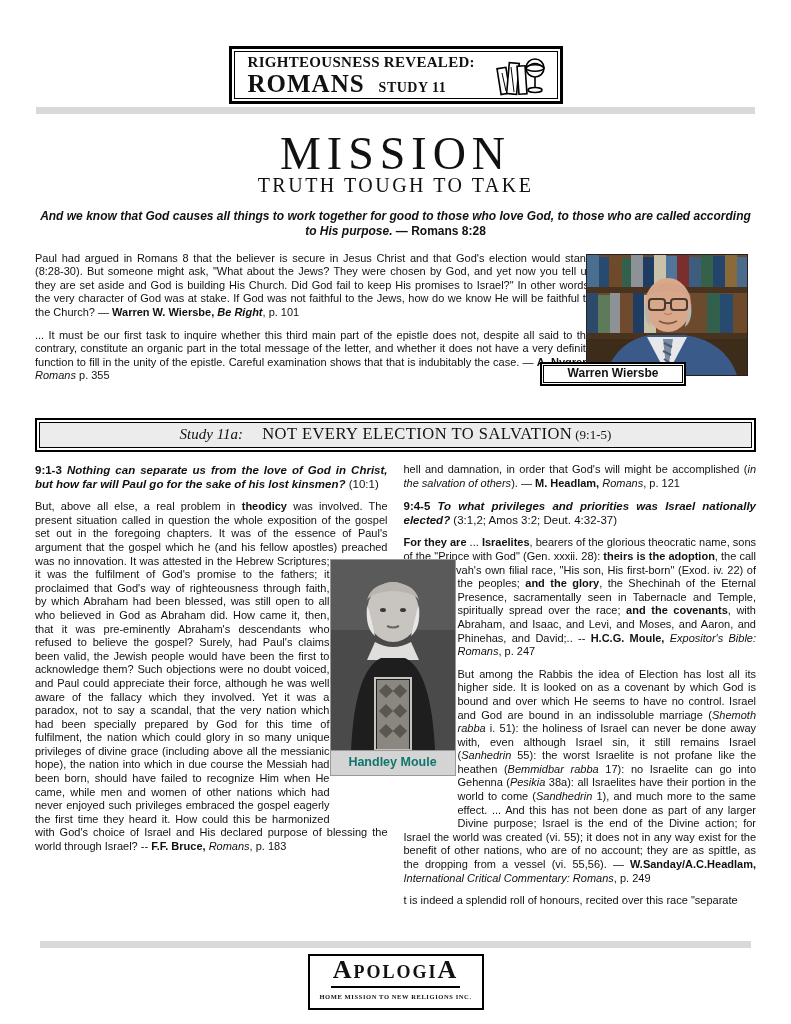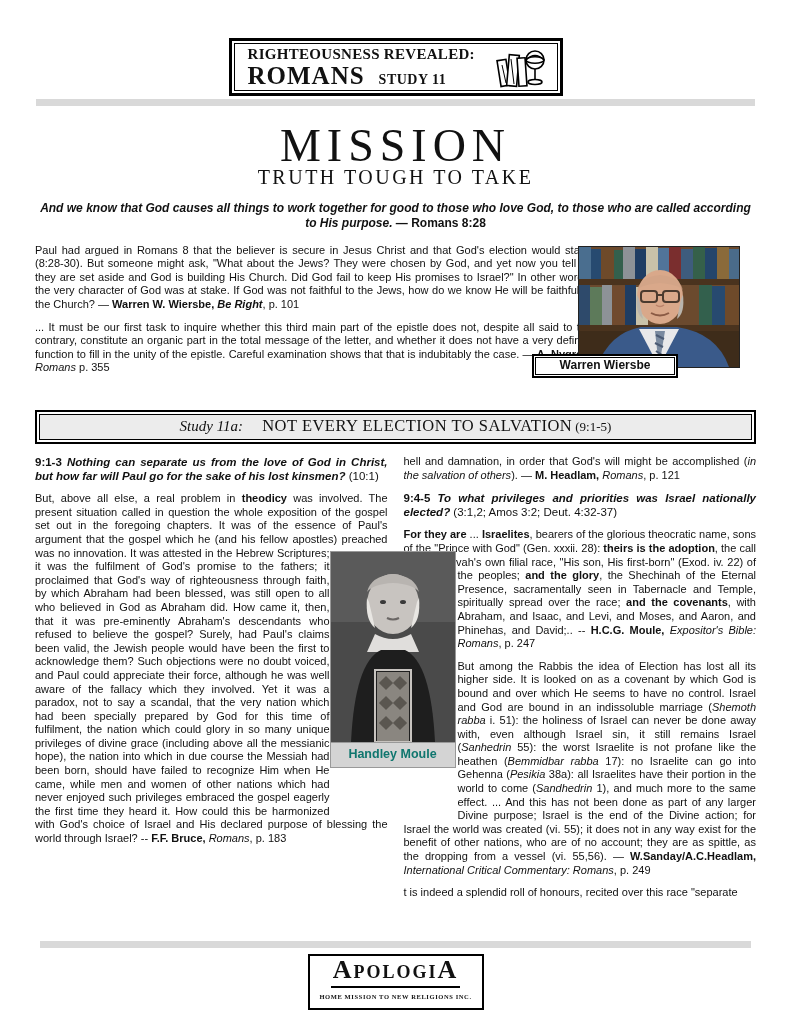--- a/index.html
+++ b/index.html
@@ -1,18 +1,18 @@
 <!DOCTYPE html>
 <html><head>
 <meta charset="utf-8">
 <style>
   html,body{margin:0;padding:0;background:#888;}
   .page{position:relative;width:791px;height:1024px;background:#ffffff;margin:0 auto;
         font-family:"Liberation Sans",sans-serif;font-size:11px;line-height:13.6px;color:#111;
-        box-sizing:border-box;padding:0 35px;overflow:hidden;}
+        box-sizing:border-box;padding:8px 35px;overflow:hidden;}
   
   .header-wrap{position:relative;height:110px;margin:0 -35px;}
   .top-band{position:absolute;left:36px;right:36px;top:99px;height:7px;background:#d9d9d9;}
   .header-box{position:absolute;left:50%;transform:translateX(-50%);top:38px;width:324px;
               background:#fff;border:3px solid #000;padding:2px;}
   .header-box-inner{border:1px solid #000;display:flex;align-items:center;padding:5px 8px 5px 13px;height:48px;box-sizing:border-box;}
   .header-text{flex:1;}
   .hdr-series{font-family:"Liberation Serif",serif;font-weight:bold;font-size:15px;letter-spacing:.3px;line-height:17px;}
   .hdr-bookline{display:flex;align-items:baseline;}
   .hdr-book{font-family:"Liberation Serif",serif;font-weight:bold;font-size:25px;letter-spacing:1px;line-height:26px;}
@@ -20,21 +20,21 @@
   .header-art{width:54px;height:46px;flex:0 0 auto;}
   
   .title{margin:14px 0 0;text-align:center;font-family:"Liberation Serif",serif;font-weight:500;
          font-size:46px;line-height:44px;letter-spacing:6px;}
   .subtitle{text-align:center;font-family:"Liberation Serif",serif;font-weight:500;font-size:20px;
             letter-spacing:2.5px;margin-top:3px;}
   .epigraph{margin:16px auto 0;max-width:724px;text-align:center;font-size:12px;line-height:15px;}
   
   .intro{position:relative;margin-top:13px;min-height:152px;}
   .intro p{width:557px;margin:0 0 9px;text-align:justify;}
-  .wiersbe{position:absolute;right:16px;top:2px;width:162px;height:132px;}
+  .wiersbe{position:absolute;right:8px;top:2px;width:162px;height:132px;}
   .wiersbe svg{display:block;border:1px solid #222;}
   .wiersbe-caption{position:absolute;left:-46px;top:108px;width:142px;height:20px;background:#fff;
                    border:2px solid #000;box-shadow:inset 0 0 0 1px #fff,inset 0 0 0 2px #000;
                    display:flex;align-items:center;justify-content:center;font-weight:bold;font-size:12px;}
   
   .section-bar{border:2px solid #000;padding:2px;background:#fff;margin-top:14px;}
   .section-bar-inner{border:1px solid #000;background:#ececec;text-align:center;padding:4px 0 5px;}
   .study-label{font-family:"Liberation Serif",serif;font-style:italic;font-size:15px;margin-right:16px;}
   .section-title{font-family:"Liberation Serif",serif;font-size:16.5px;letter-spacing:.5px;}
   .section-ref{font-family:"Liberation Serif",serif;font-size:13px;}

